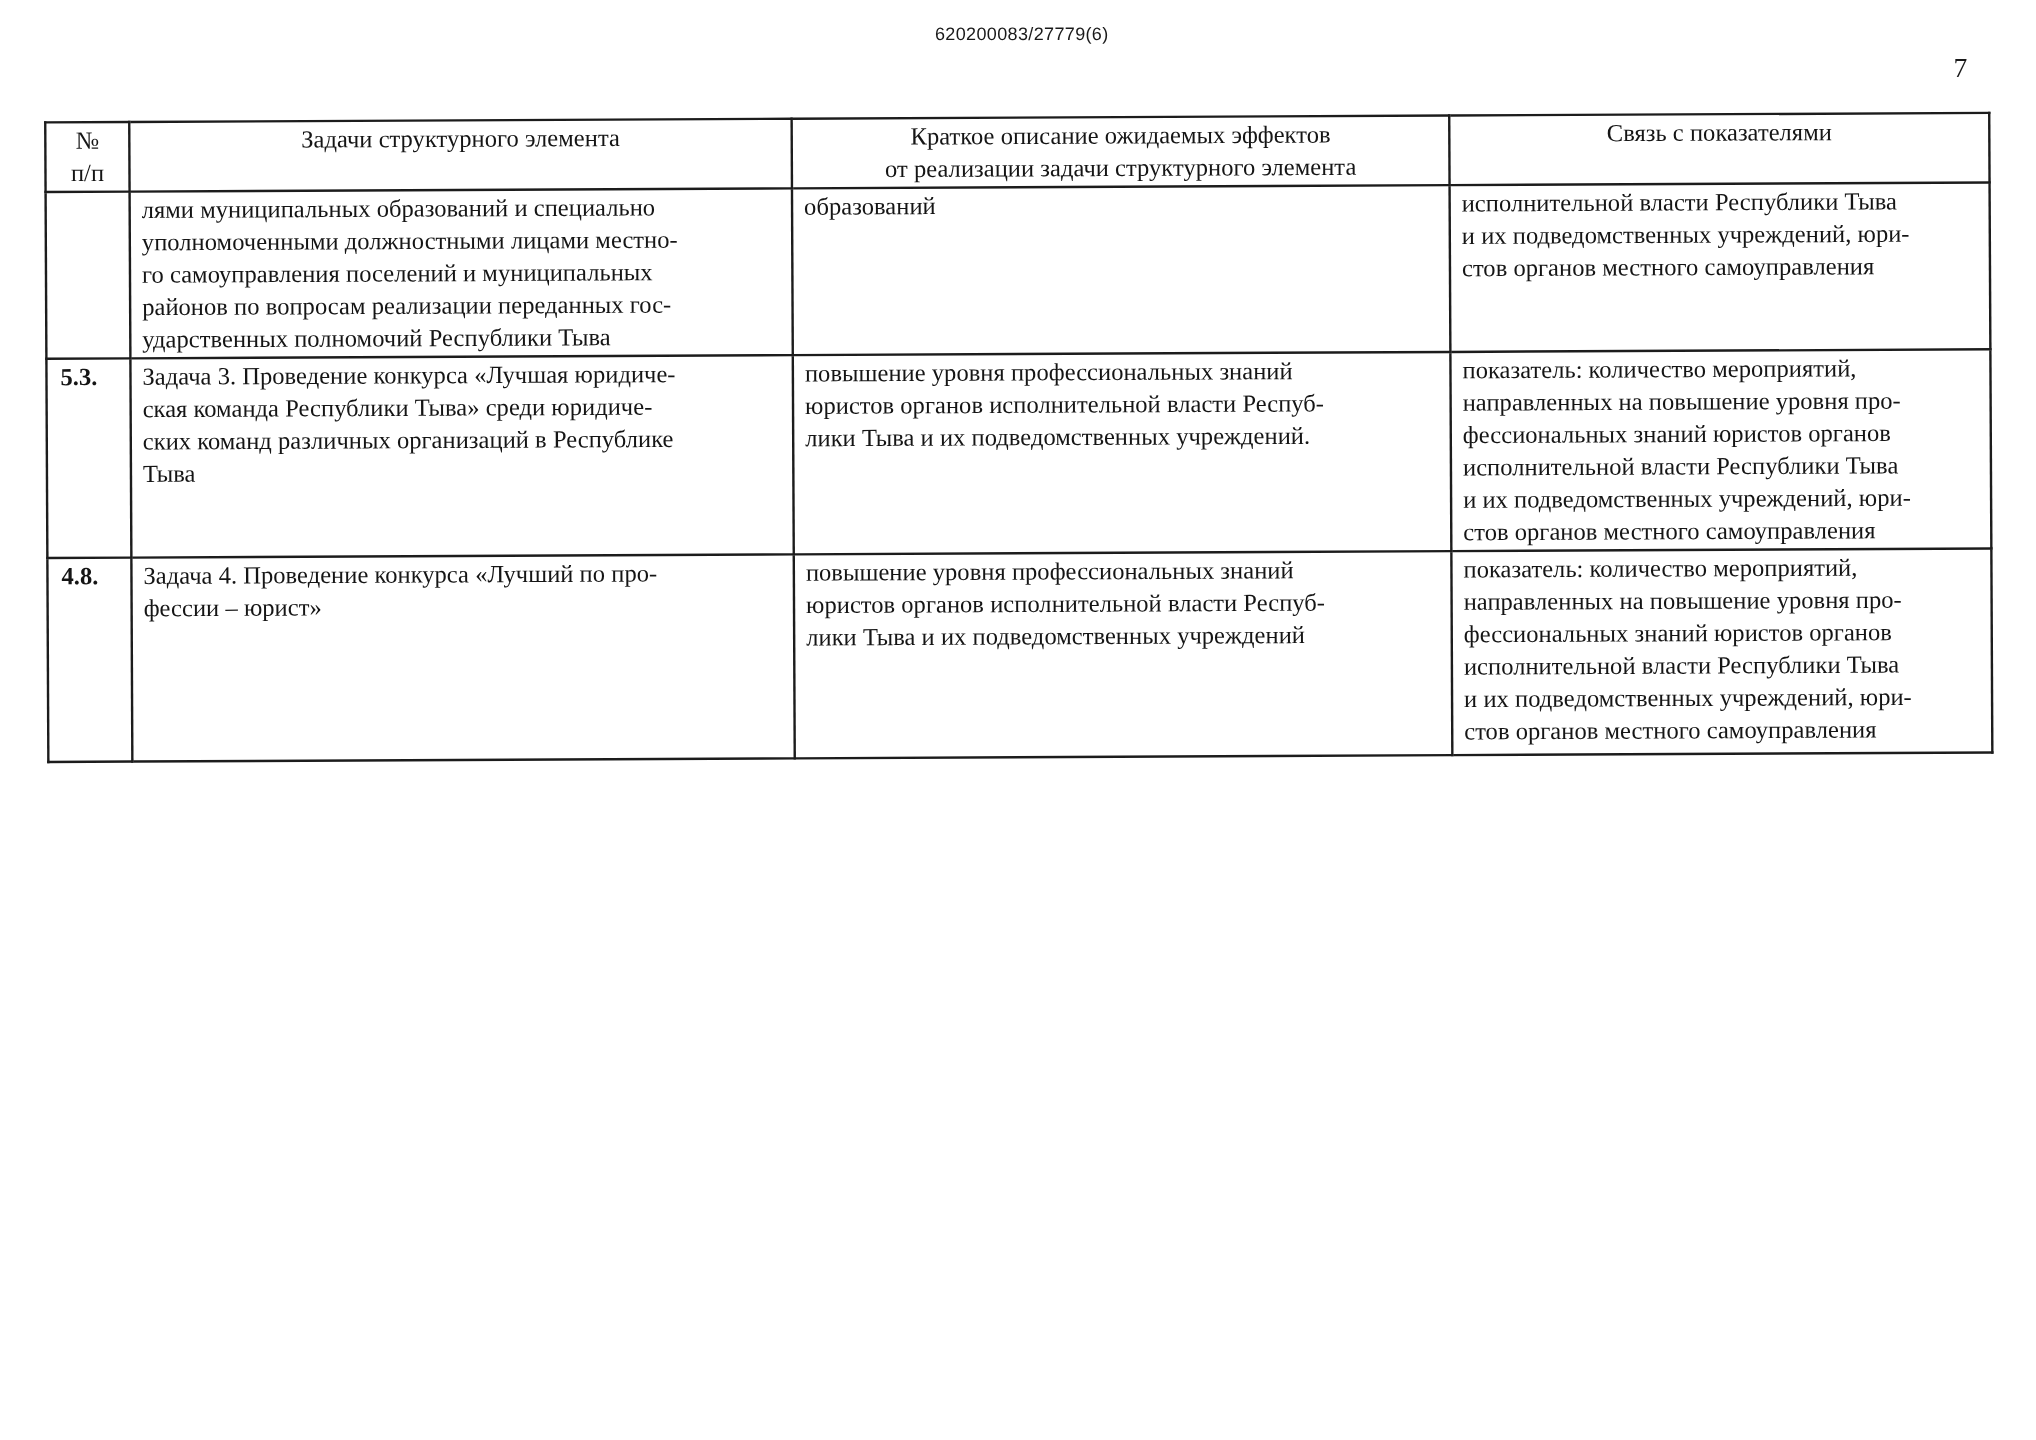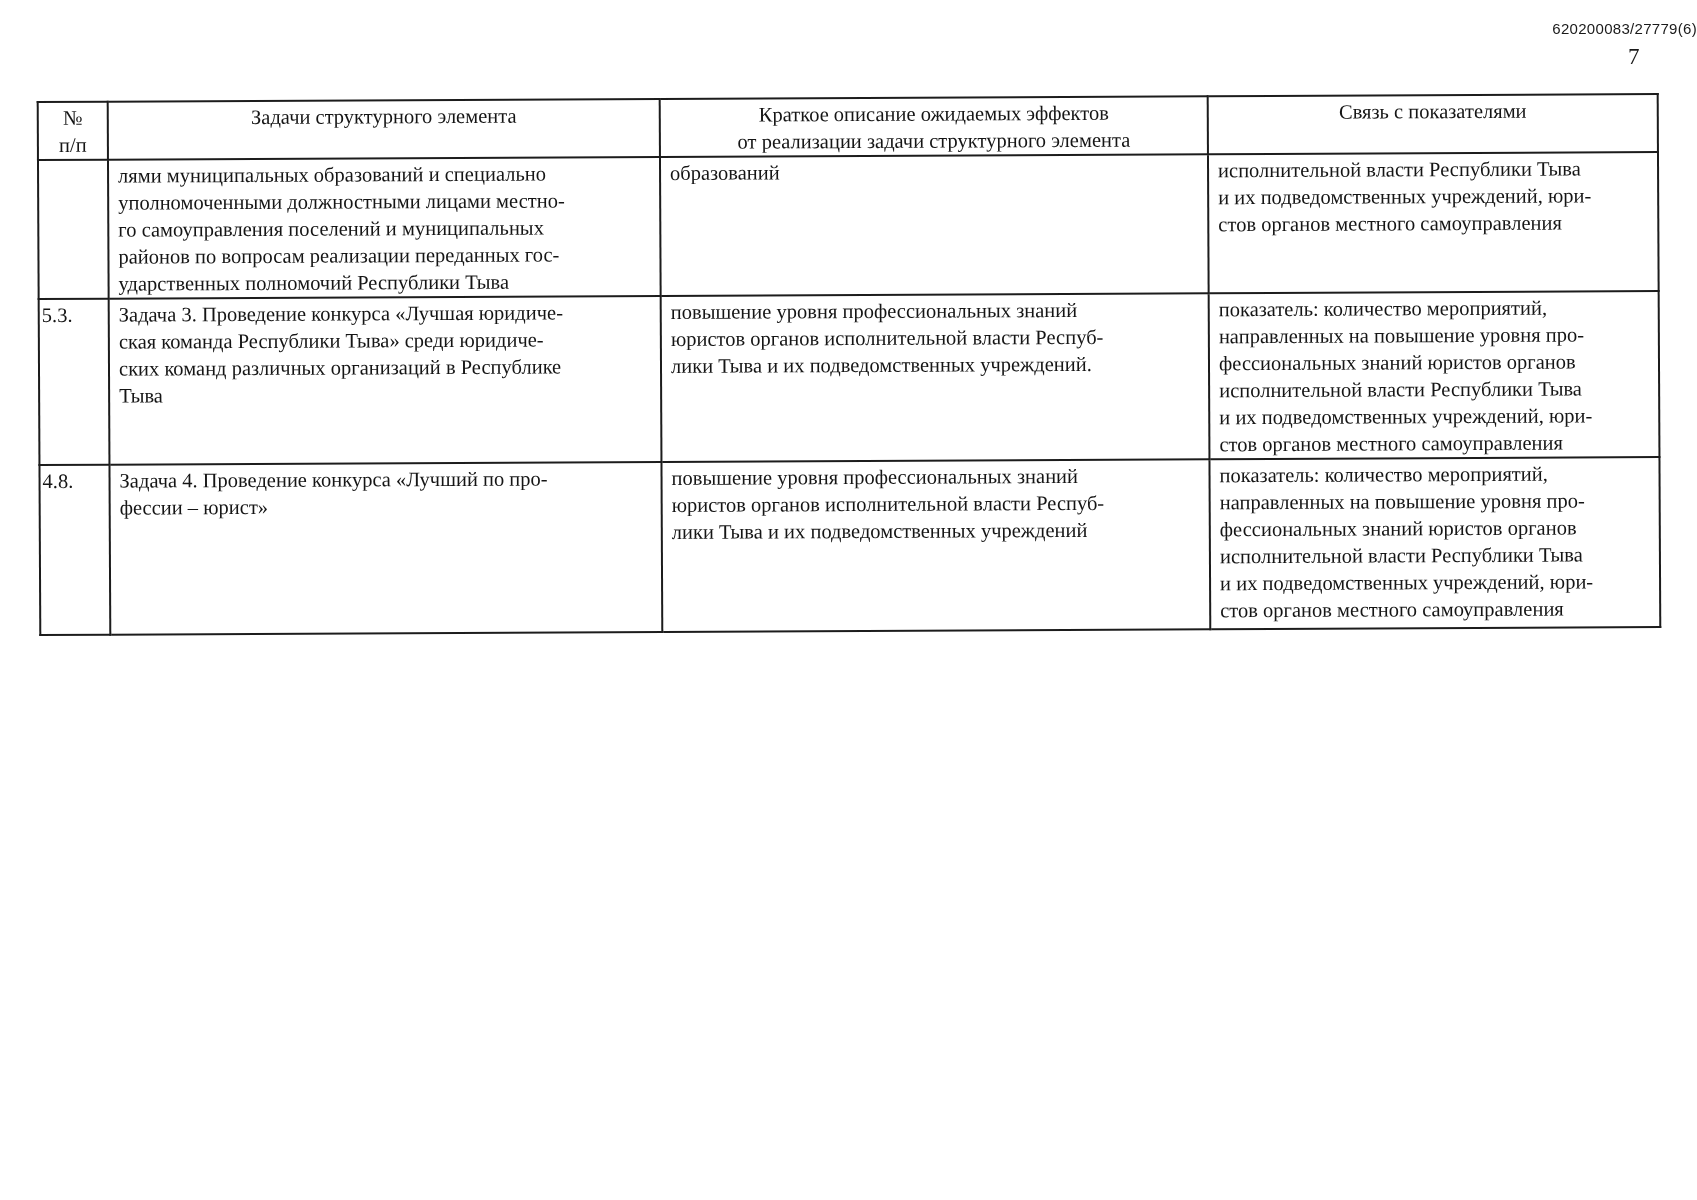--- a/index.html
+++ b/index.html
@@ -11,21 +11,21 @@
     background: #ffffff;
     font-family: "Liberation Serif", "DejaVu Serif", serif;
     color: #151515;
     overflow: hidden;
   }
   .doc-number {
     position: absolute;
     top: 20px;
     left: 6px;
     right: 0;
-    text-align: right;
+    text-align: center;
     font-family: "Liberation Sans", "DejaVu Sans", sans-serif;
     font-size: 15px;
     letter-spacing: 0.3px;
     color: #1a1a1a;
   }
   .page-number {
     position: absolute;
     top: 44px;
     left: 1628px;
     font-size: 23px;
@@ -56,21 +56,21 @@
   }
   .doc-table th {
     text-align: center;
     padding: 2px 6px 0 6px;
     height: 57px;
   }
   .doc-table td {
     padding: 2px 8px 0 9px;
     text-align: left;
   }
-  td.num-cell { padding-left: 2px; padding-right: 18px; }
+  td.num-cell { text-align: center; padding-left: 2px; padding-right: 18px; font-weight: bold; }
   tr.row-a  td { height: 137px; }
   tr.row-53 td { height: 165px; }
   tr.row-54 td { height: 170px; }
 </style>
 </head>
 <body>
 
 <div class="page">
 
   <div class="doc-number">620200083/27779(6)</div>

